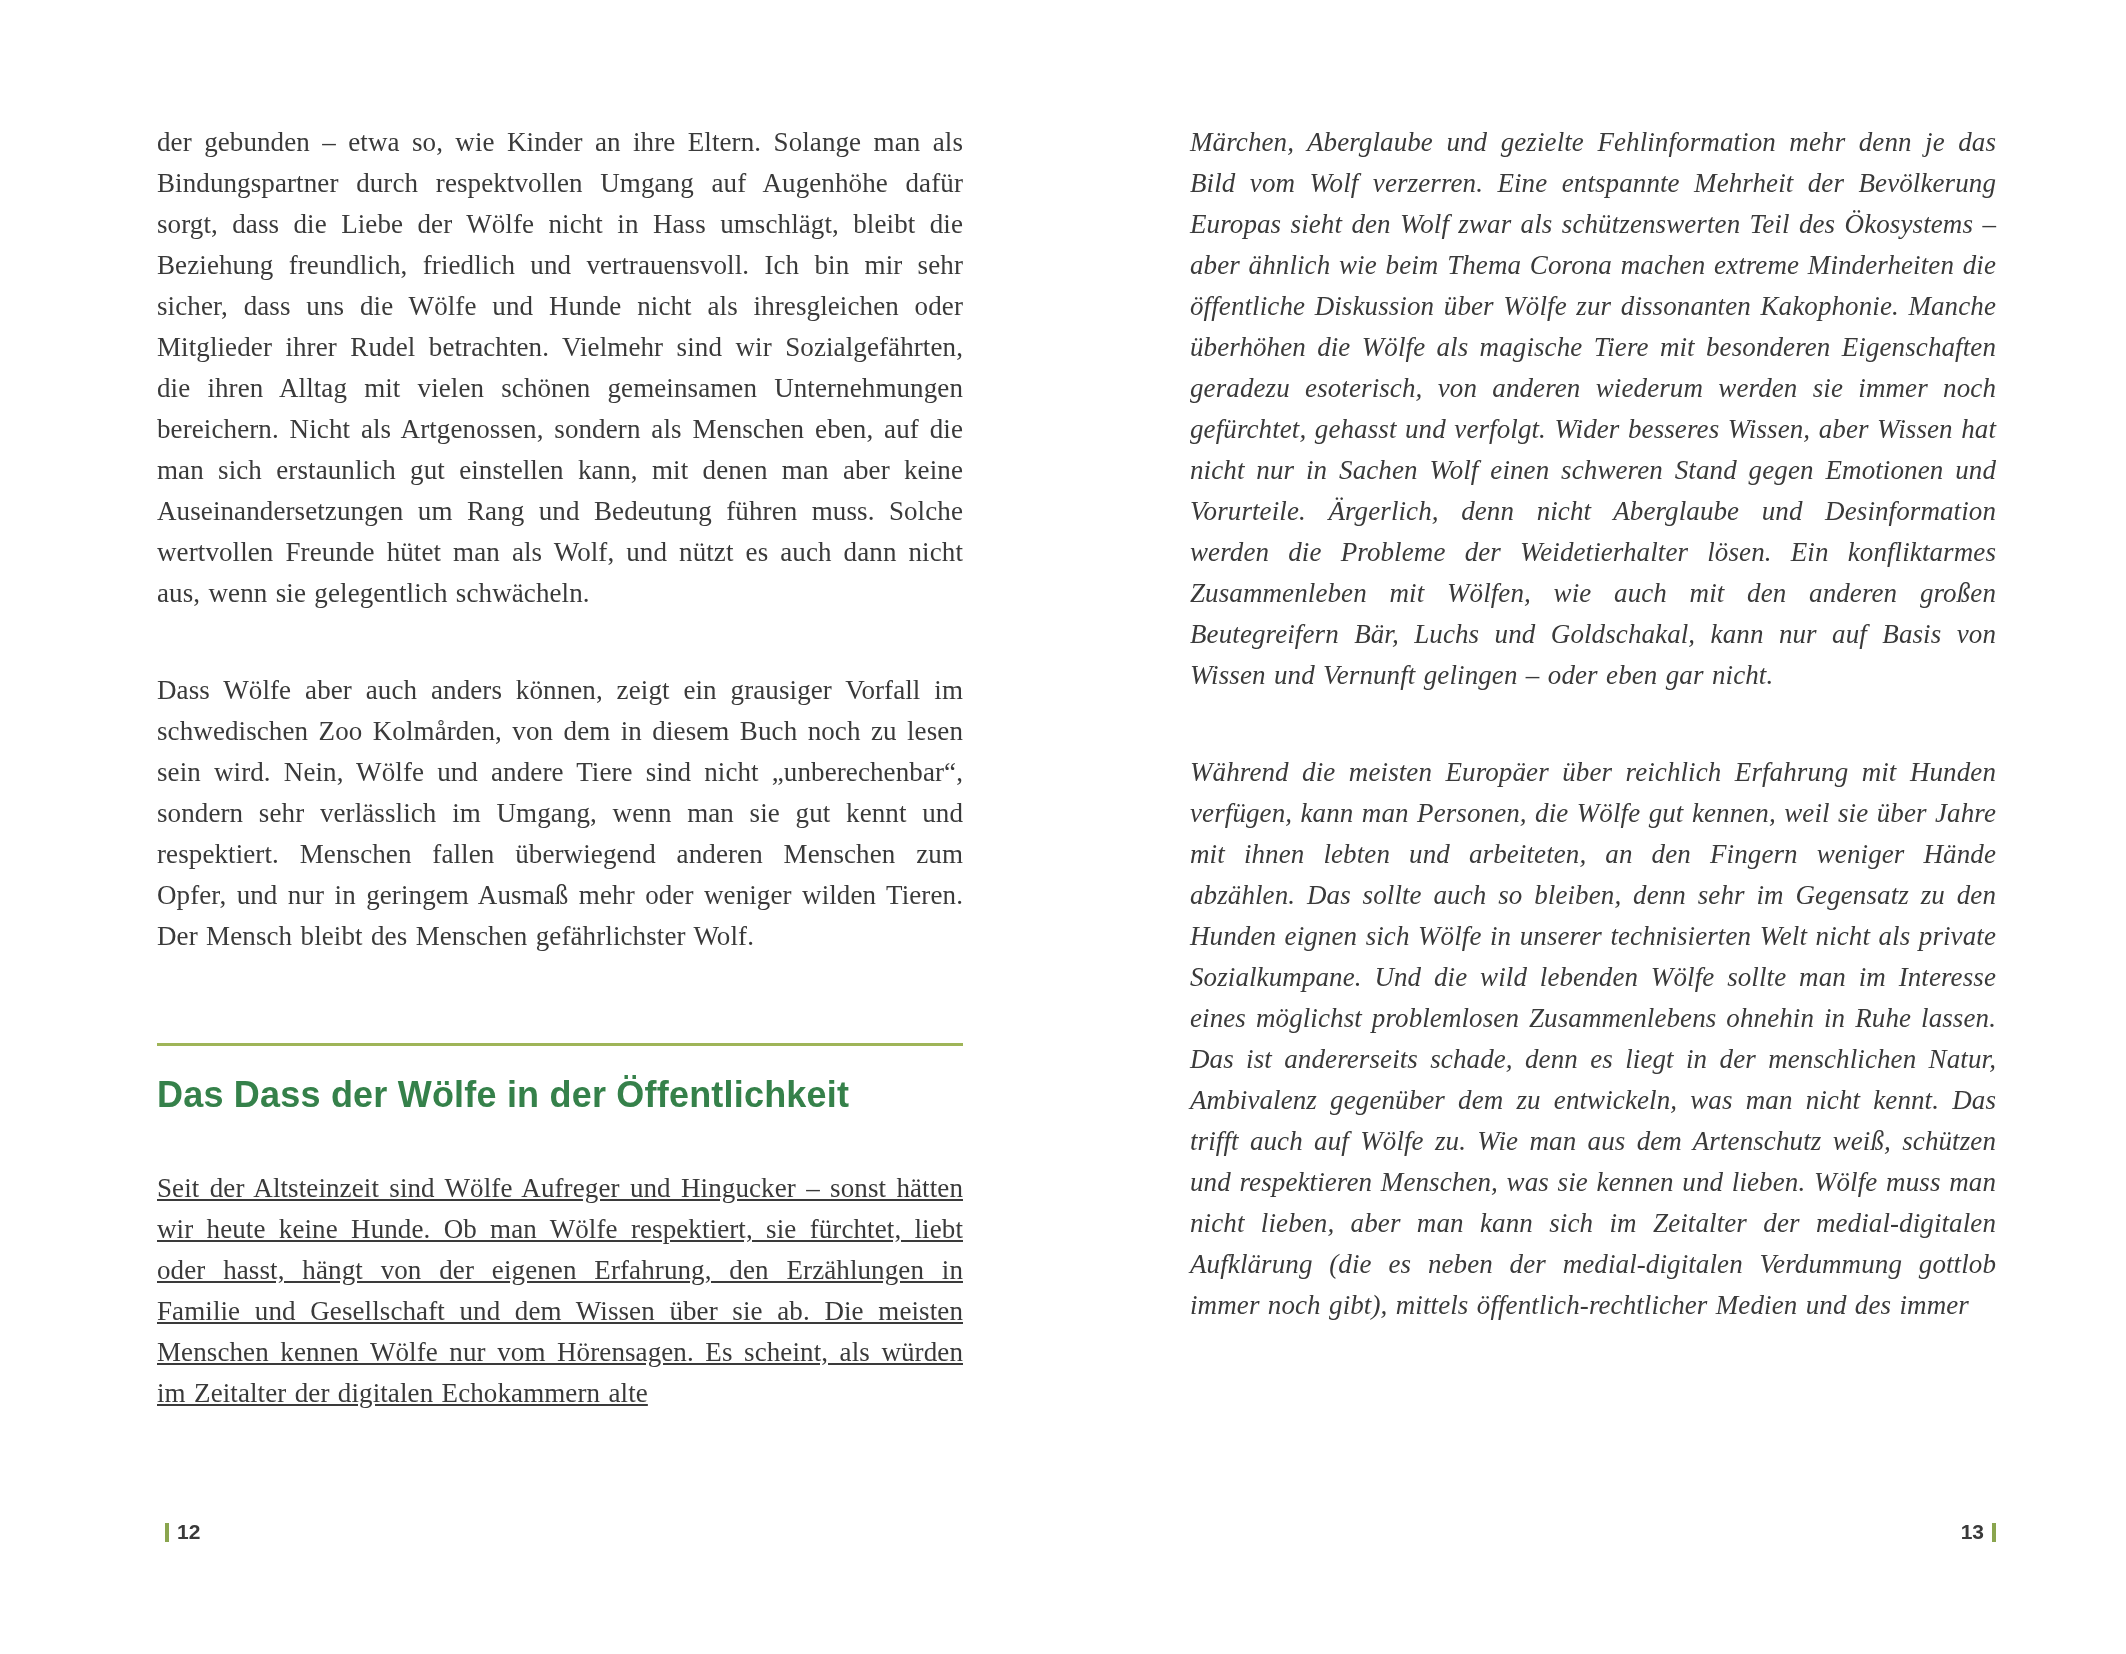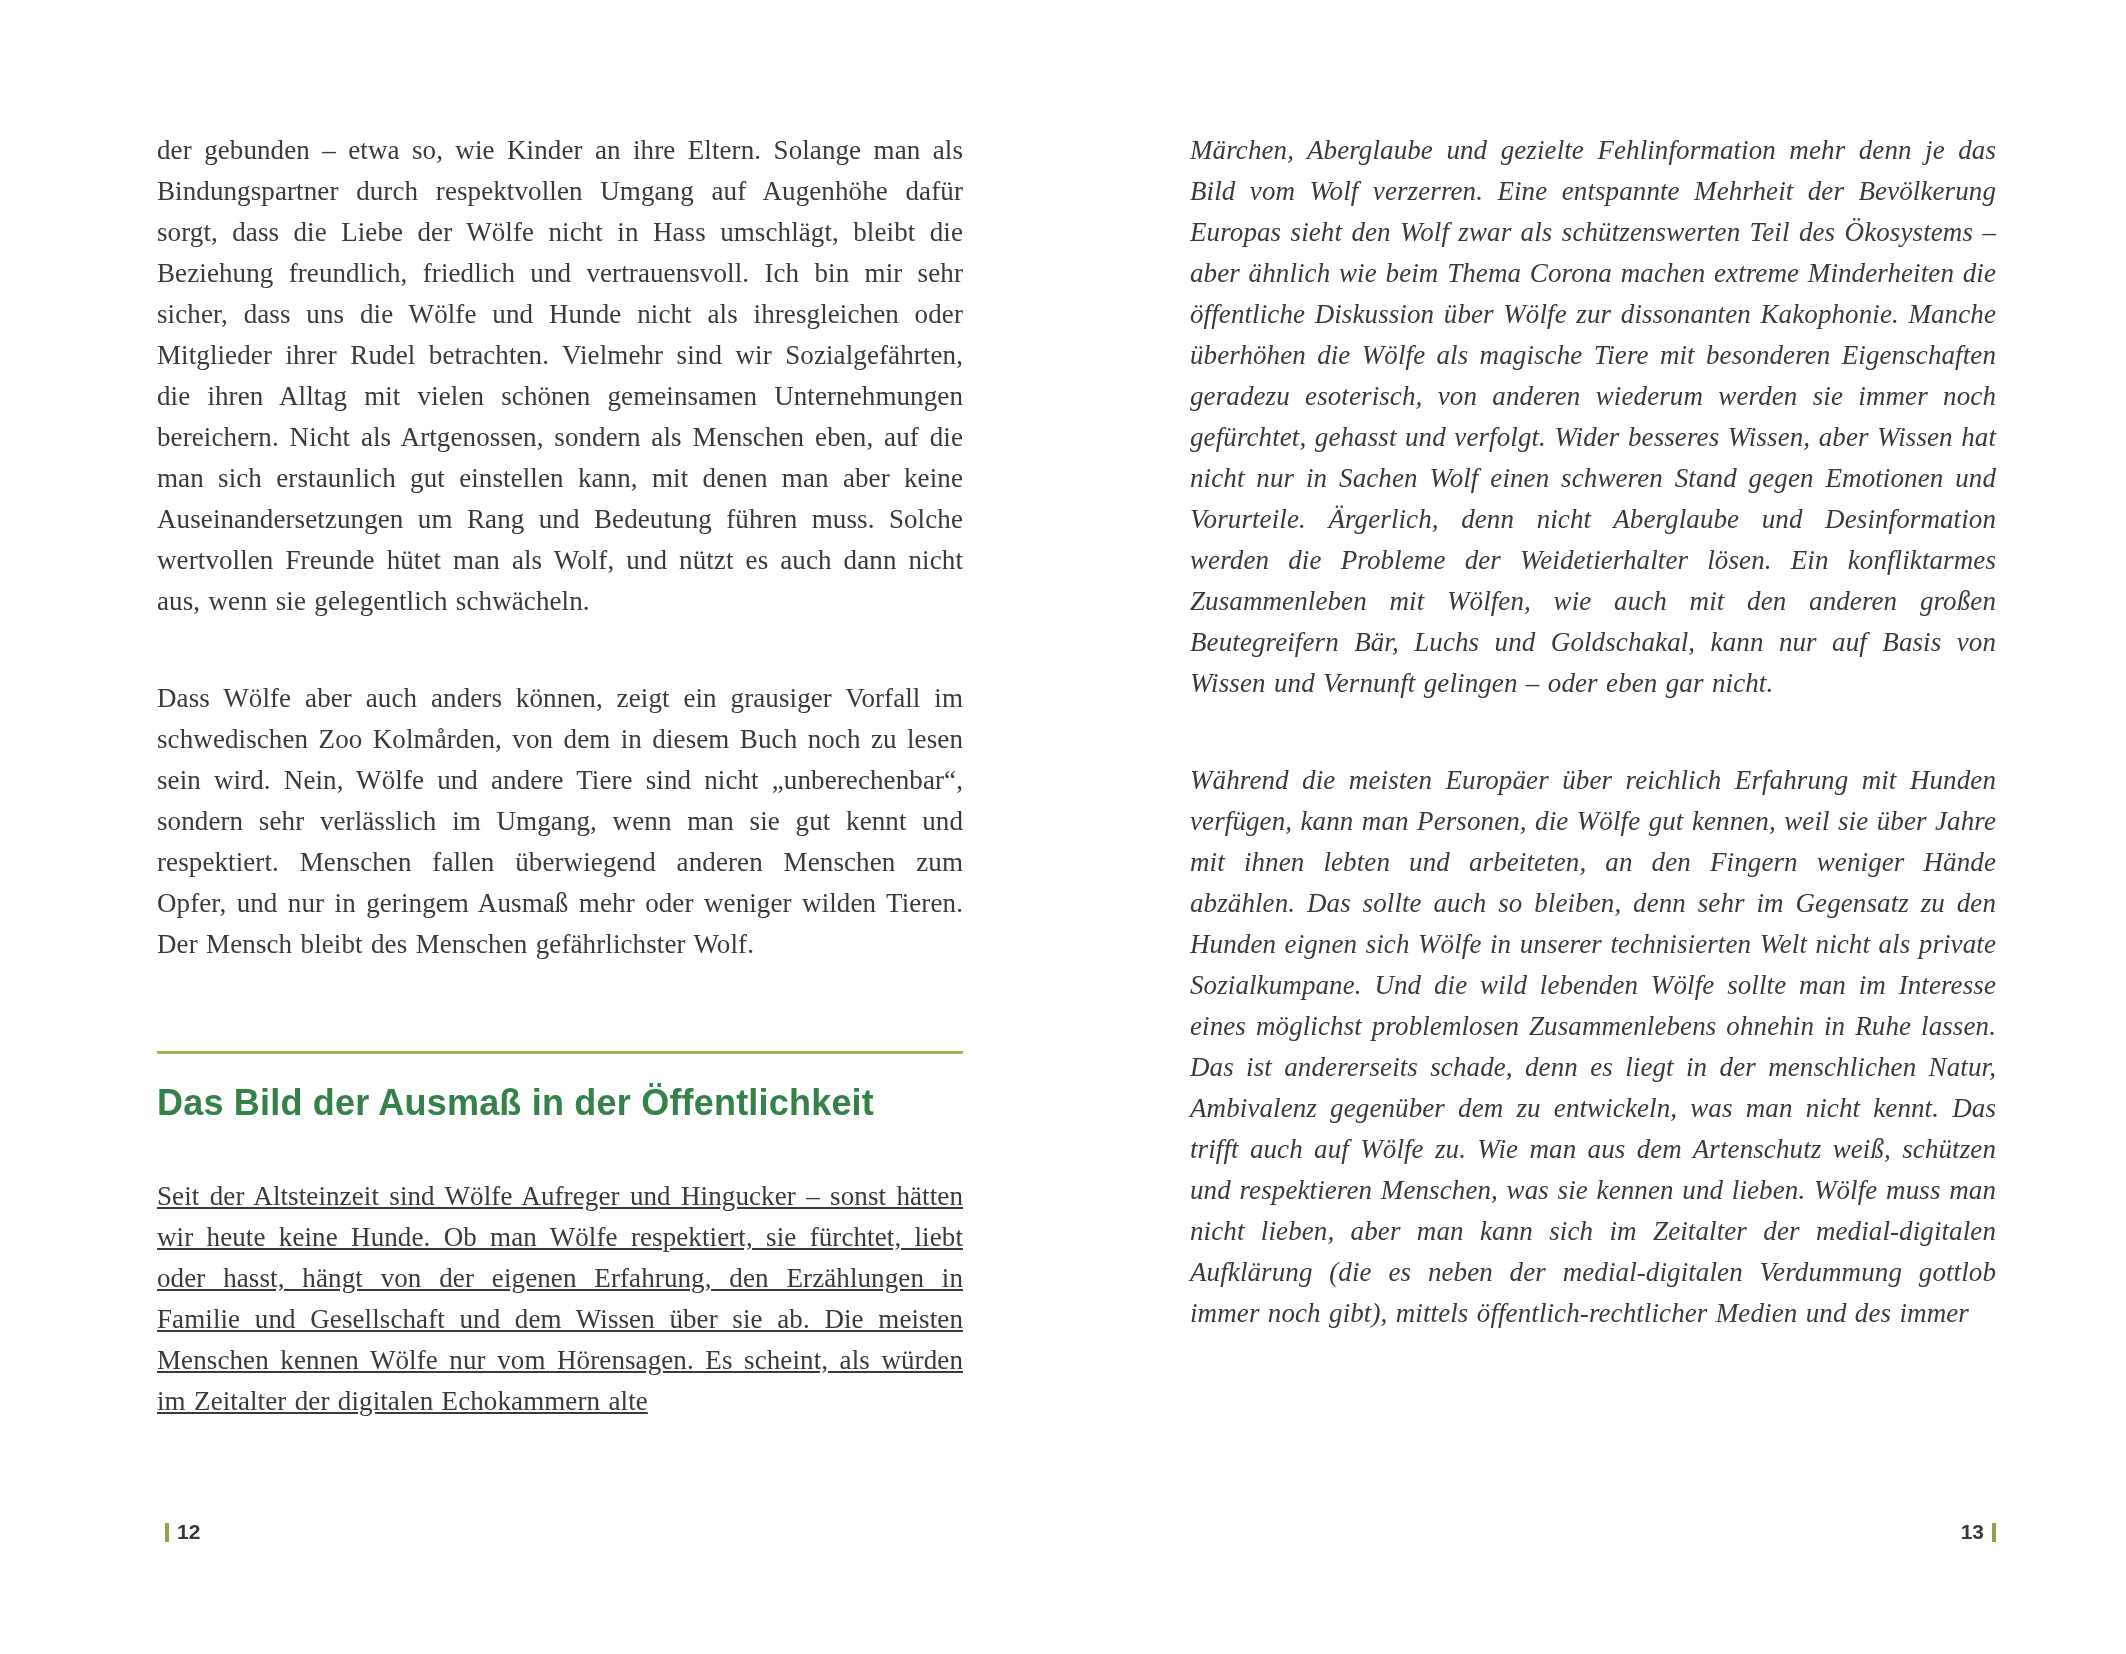--- a/index.html
+++ b/index.html
@@ -6,21 +6,21 @@
   body {
     width: 2126px;
     height: 1654px;
     position: relative;
     background: var(--background, #ffffff);
     font-family: "Liberation Serif", serif;
     overflow: hidden;
   }
   .page {
     position: absolute;
-    top: 130px;
+    top: 122px;
   }
   .page-left  { left: 157px;  width: 806px; }
   .page-right { left: 1190px; width: 806px; font-style: italic; }
   .body-text {
     margin: 0;
     font-size: 27px;
     line-height: 41px;
     text-align: justify;
     color: var(--body-text, #3a3a3a);
     letter-spacing: 0.1px;
@@ -65,21 +65,21 @@
 </style>
 </head>
 <body>
 
 <div>
 
   <main class="page page-left">
     <p class="body-text">der gebunden – etwa so, wie Kinder an ihre Eltern. Solange man als Bindungspartner durch respektvollen Umgang auf Augenhöhe dafür sorgt, dass die Liebe der Wölfe nicht in Hass umschlägt, bleibt die Beziehung freundlich, friedlich und vertrauensvoll. Ich bin mir sehr sicher, dass uns die Wölfe und Hunde nicht als ihresgleichen oder Mitglieder ihrer Rudel betrachten. Vielmehr sind wir Sozialgefährten, die ihren Alltag mit vielen schönen gemeinsamen Unternehmungen bereichern. Nicht als Artgenossen, sondern als Menschen eben, auf die man sich erstaunlich gut einstellen kann, mit denen man aber keine Auseinandersetzungen um Rang und Bedeutung führen muss. Solche wertvollen Freunde hütet man als Wolf, und nützt es auch dann nicht aus, wenn sie gelegentlich schwächeln.</p>
     <p class="body-text">Dass Wölfe aber auch anders können, zeigt ein grausiger Vorfall im schwedischen Zoo Kolmården, von dem in diesem Buch noch zu lesen sein wird. Nein, Wölfe und andere Tiere sind nicht „unberechenbar“, sondern sehr verlässlich im Umgang, wenn man sie gut kennt und respektiert. Menschen fallen überwiegend anderen Menschen zum Opfer, und nur in geringem Ausmaß mehr oder weniger wilden Tieren. Der Mensch bleibt des Menschen gefährlichster Wolf.</p>
     <hr class="section-rule">
-    <h2 class="section-heading">Das Bild der Ausmaß in der Öffentlichkeit</h2>
+    <h2 class="section-heading">Das Dass der Wölfe in der Öffentlichkeit</h2>
     <p class="body-text after-heading">Seit der Altsteinzeit sind Wölfe Aufreger und Hingucker – sonst hätten wir heute keine Hunde. Ob man Wölfe respektiert, sie fürchtet, liebt oder hasst, hängt von der eigenen Erfahrung, den Erzählungen in Familie und Gesellschaft und dem Wissen über sie ab. Die meisten Menschen kennen Wölfe nur vom Hörensagen. Es scheint, als würden im Zeitalter der digitalen Echokammern alte</p>
   </main>
 
   <main class="page page-right">
     <p class="body-text">Märchen, Aberglaube und gezielte Fehlinformation mehr denn je das Bild vom Wolf verzerren. Eine entspannte Mehrheit der Bevölkerung Europas sieht den Wolf zwar als schützenswerten Teil des Ökosystems – aber ähnlich wie beim Thema Corona machen extreme Minderheiten die öffentliche Diskussion über Wölfe zur dissonanten Kakophonie. Manche überhöhen die Wölfe als magische Tiere mit besonderen Eigenschaften geradezu esoterisch, von anderen wiederum werden sie immer noch gefürchtet, gehasst und verfolgt. Wider besseres Wissen, aber Wissen hat nicht nur in Sachen Wolf einen schweren Stand gegen Emotionen und Vorurteile. Ärgerlich, denn nicht Aberglaube und Desinformation werden die Probleme der Weidetierhalter lösen. Ein konfliktarmes Zusammenleben mit Wölfen, wie auch mit den anderen großen Beutegreifern Bär, Luchs und Goldschakal, kann nur auf Basis von Wissen und Vernunft gelingen – oder eben gar nicht.</p>
     <p class="body-text">Während die meisten Europäer über reichlich Erfahrung mit Hunden verfügen, kann man Personen, die Wölfe gut kennen, weil sie über Jahre mit ihnen lebten und arbeiteten, an den Fingern weniger Hände abzählen. Das sollte auch so bleiben, denn sehr im Gegensatz zu den Hunden eignen sich Wölfe in unserer technisierten Welt nicht als private Sozialkumpane. Und die wild lebenden Wölfe sollte man im Interesse eines möglichst problemlosen Zusammenlebens ohnehin in Ruhe lassen. Das ist andererseits schade, denn es liegt in der menschlichen Natur, Ambivalenz gegenüber dem zu entwickeln, was man nicht kennt. Das trifft auch auf Wölfe zu. Wie man aus dem Artenschutz weiß, schützen und respektieren Menschen, was sie kennen und lieben. Wölfe muss man nicht lieben, aber man kann sich im Zeitalter der medial-digitalen Aufklärung (die es neben der medial-digitalen Verdummung gottlob immer noch gibt), mittels öffentlich-rechtlicher Medien und des immer</p>
   </main>
 
   <div class="pagenum pagenum-left">
     <span class="pagenum-bar"></span>

